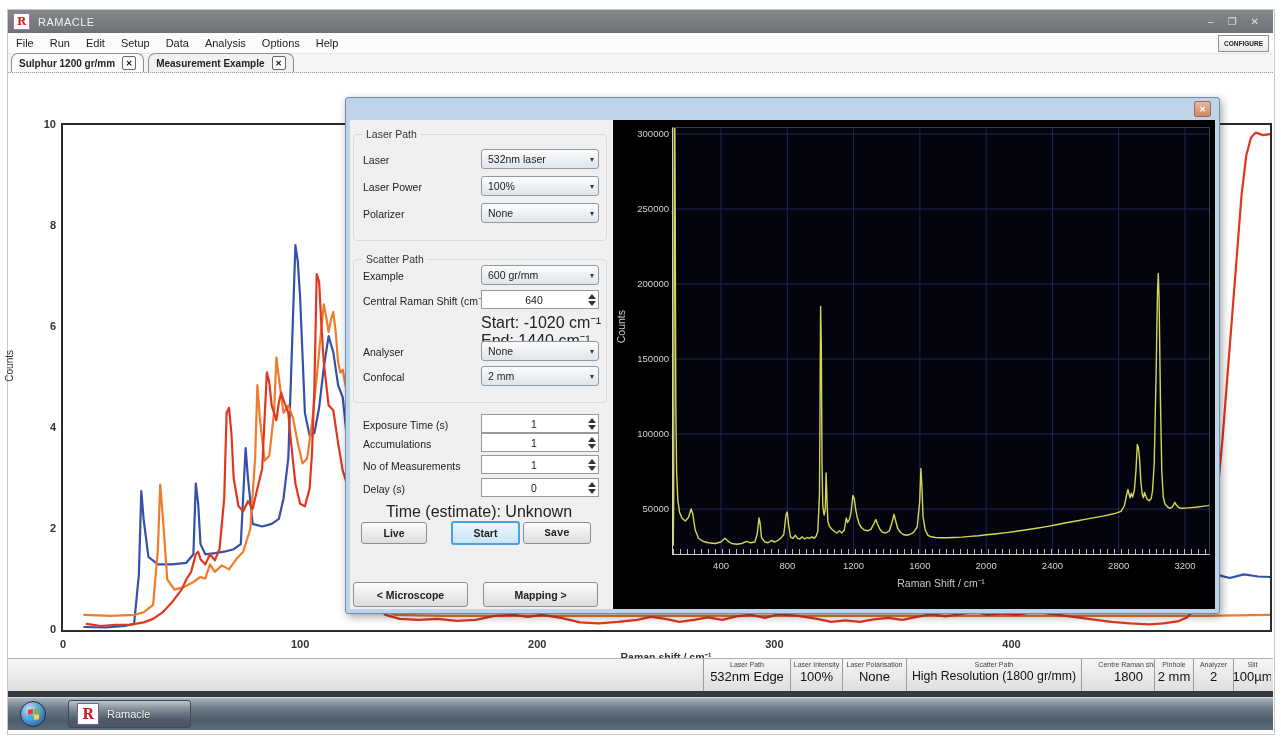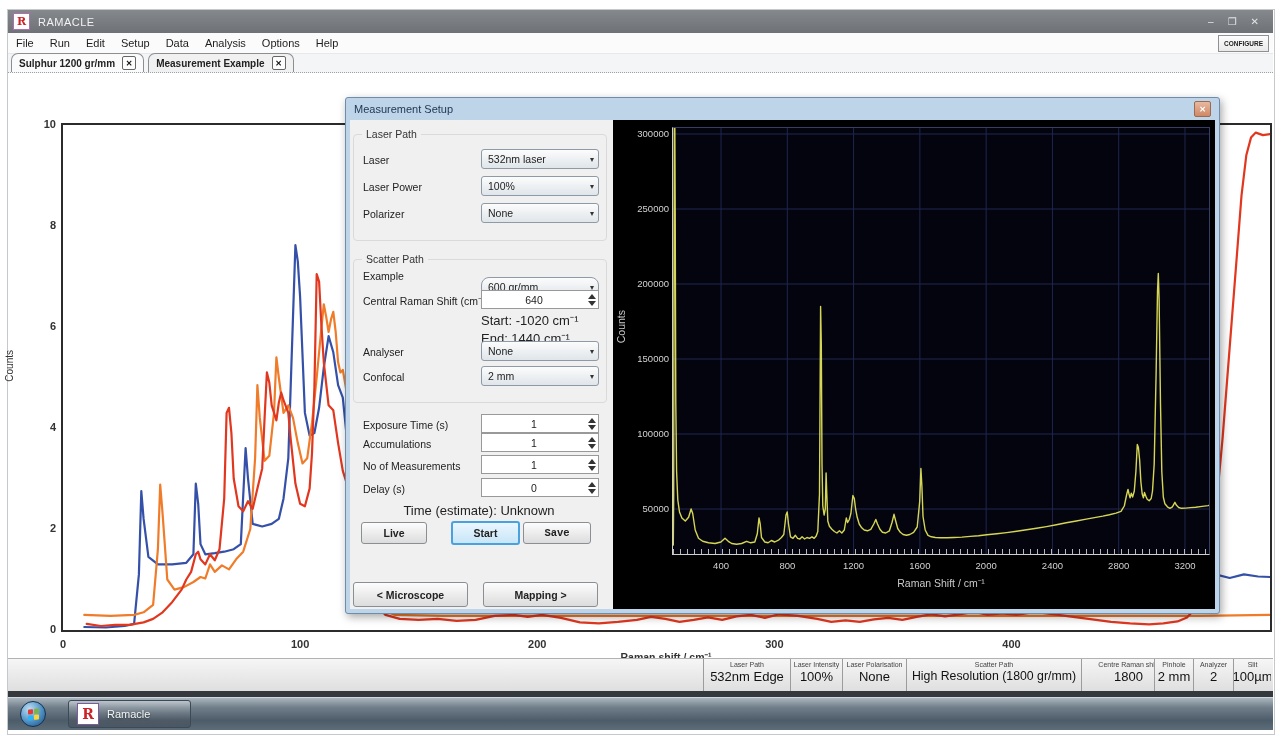--- a/index.html
+++ b/index.html
@@ -46,21 +46,21 @@
   .frow-label{position:absolute;left:17px;font-size:10.5px;color:#222;}
   .dropdown{position:absolute;left:135px;width:118px;height:20px;border:1px solid #8e9aa5;border-radius:3px;
     background:linear-gradient(#fcfcfc,#dfe5ea);display:flex;align-items:center;box-sizing:border-box;}
   .dropdown .dd-val{font-size:10.5px;color:#222;margin-left:6px;white-space:nowrap;}
   .dropdown .dd-arrow{margin-left:auto;margin-right:4px;font-size:8px;color:#333;}
   .spinbox{position:absolute;left:135px;width:118px;height:19px;border:1px solid #999;background:#fff;display:flex;align-items:center;box-sizing:border-box;}
   .spin-val{flex:1;text-align:center;font-size:10.5px;color:#222;}
   .spin-arrows{width:12px;height:100%;display:flex;flex-direction:column;align-items:center;justify-content:center;gap:2px;}
   .tri-up{width:0;height:0;border-left:4px solid transparent;border-right:4px solid transparent;border-bottom:5px solid #333;}
   .tri-dn{width:0;height:0;border-left:4px solid transparent;border-right:4px solid transparent;border-top:5px solid #333;}
-  .static-text{position:absolute;font-size:13px;color:#222;}
+  .static-text{position:absolute;font-size:16px;color:#222;}
   .dlg-btn{position:absolute;height:20px;border:1px solid #8a8f94;border-radius:3px;background:linear-gradient(#fdfdfd,#dcdcdc);
     font-size:10.5px;font-weight:bold;color:#222;display:flex;align-items:center;justify-content:center;}
   .dlg-btn.start{border:2px solid #49a2de;background:linear-gradient(#eaf6fe,#c8e6f8);}
   .dlg-btn.wide{height:23px;}
   
   #dark-panel{left:267px;top:22px;width:602px;height:489px;background:#000;}
   #inset-frame{position:absolute;left:59px;top:7px;width:538px;height:428px;box-sizing:border-box;
     border-left:1.5px solid #cfcfcf;border-bottom:1.5px solid #cfcfcf;border-top:1px solid #363d66;border-right:1px solid #363d66;background:#04040e;}
   #inset-plot{position:absolute;left:60px;top:8px;width:536px;height:426px;overflow:hidden;}
   #inset-minorticks{position:absolute;left:60px;top:429px;width:536px;height:5px;
@@ -145,23 +145,20 @@
     <span class="xtick-main" style="left: 63px;">0</span>
     <span class="xtick-main" style="left: 300.132px;">100</span>
     <span class="xtick-main" style="left: 537.263px;">200</span>
     <span class="xtick-main" style="left: 774.395px;">300</span>
     <span class="xtick-main" style="left: 1011.53px;">400</span>
   </div>
 <div id="main-ylabel" class="abs">Counts</div>
 <div id="main-xlabel" class="abs">Raman shift / cm⁻¹</div>
 
 <div id="dialog" class="abs">
-  <div id="dialog-titlebar" class="abs">
-    <span id="dialog-title">Measurement Setup</span>
-  </div>
   <div id="dialog-close">✕</div>
   <div id="dlg-form" class="abs"></div>
 
   <div class="group" style="left:7px;top:36px;width:252px;height:105px;">
     <span class="group-caption">Laser Path</span>
   </div>
   <span class="frow-label" style="top:56px;">Laser</span>
   <div class="dropdown" style="top:51px;">
     <span class="dd-val">532nm laser</span>
     <span class="dd-arrow">▾</span>
@@ -174,21 +171,21 @@
   <span class="frow-label" style="top:110px;">Polarizer</span>
   <div class="dropdown" style="top:105px;">
     <span class="dd-val">None</span>
     <span class="dd-arrow">▾</span>
   </div>
 
   <div class="group" style="left:7px;top:161px;width:252px;height:142px;">
     <span class="group-caption">Scatter Path</span>
   </div>
   <span class="frow-label" style="top:172px;">Example</span>
-  <div class="dropdown" style="top:179px;border-radius:8px;">
+  <div class="dropdown" style="top:167px;">
     <span class="dd-val">600 gr/mm</span>
     <span class="dd-arrow">▾</span>
   </div>
   <span class="frow-label" style="top:196px;">Central Raman Shift (cm⁻¹)</span>
   <div class="spinbox" style="top:192px;">
     <span class="spin-val">640</span>
     <span class="spin-arrows">
         <i class="tri-up"></i>
         <i class="tri-dn"></i>
       </span>

